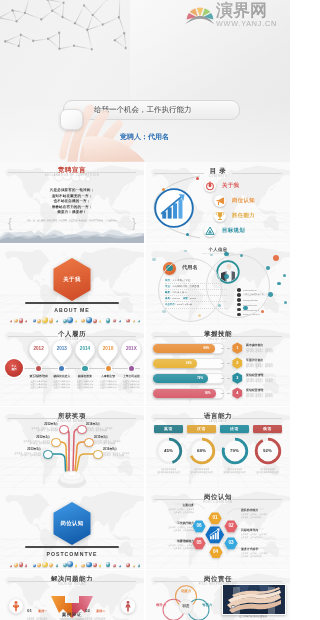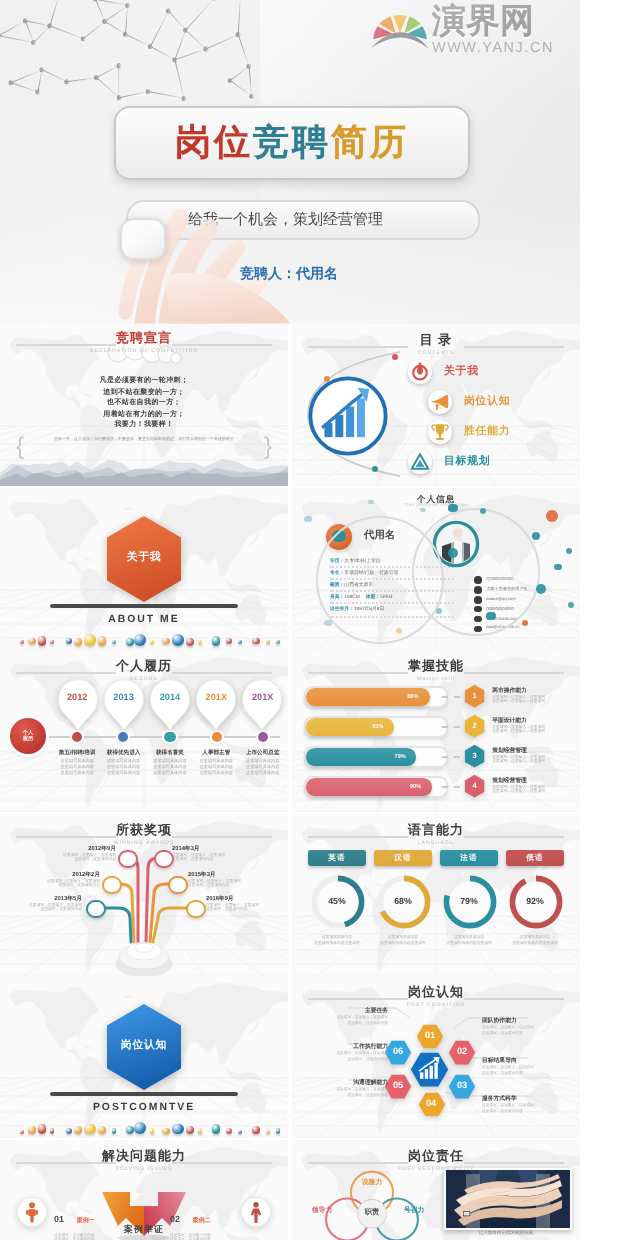--- a/index.html
+++ b/index.html
@@ -284,25 +284,22 @@
           <circle cx="28.7" cy="-1.6" r="1.25"></circle>
           <circle cx="51.4" cy="10.5" r="1.25"></circle>
           <circle cx="72.7" cy="44.9" r="1.25"></circle>
           <circle cx="112.8" cy="39.5" r="1.25"></circle>
           <circle cx="116.7" cy="17.0" r="1.25"></circle>
           <circle cx="117.9" cy="-1.6" r="1.25"></circle>
           <circle cx="91.0" cy="14.8" r="1.25"></circle>
           <circle cx="61.5" cy="16.8" r="1.25"></circle>
         </g>
     </svg>
-    <div class="s1-titlebox">
-      <div class="s1-title"><span style="color: rgb(192, 57, 43);">岗位</span><span style="color: rgb(47, 127, 146);">竞聘</span><span style="color: rgb(215, 154, 43);">简历</span></div>
-    </div>
     <div class="s1-subbox">
-      <div class="s1-sub">给我一个机会，策划经营管理</div>
+      <div class="s1-sub">给我一个机会，工作执行能力</div>
     </div>
     <svg class="s1-hand" viewBox="0 0 95 62">
       <defs>
         <linearGradient id="skin" x1="0" y1="0" x2="0.4" y2="1">
           <stop offset="0" stop-color="#fdf0ea"></stop>
             <stop offset="0.5" stop-color="#f8e0d5"></stop>
             <stop offset="1" stop-color="#f2d1c2"></stop>
           </linearGradient>
         <linearGradient id="skin2" x1="0" y1="0" x2="0.3" y2="1">
           <stop offset="0" stop-color="#fef7f3"></stop>

